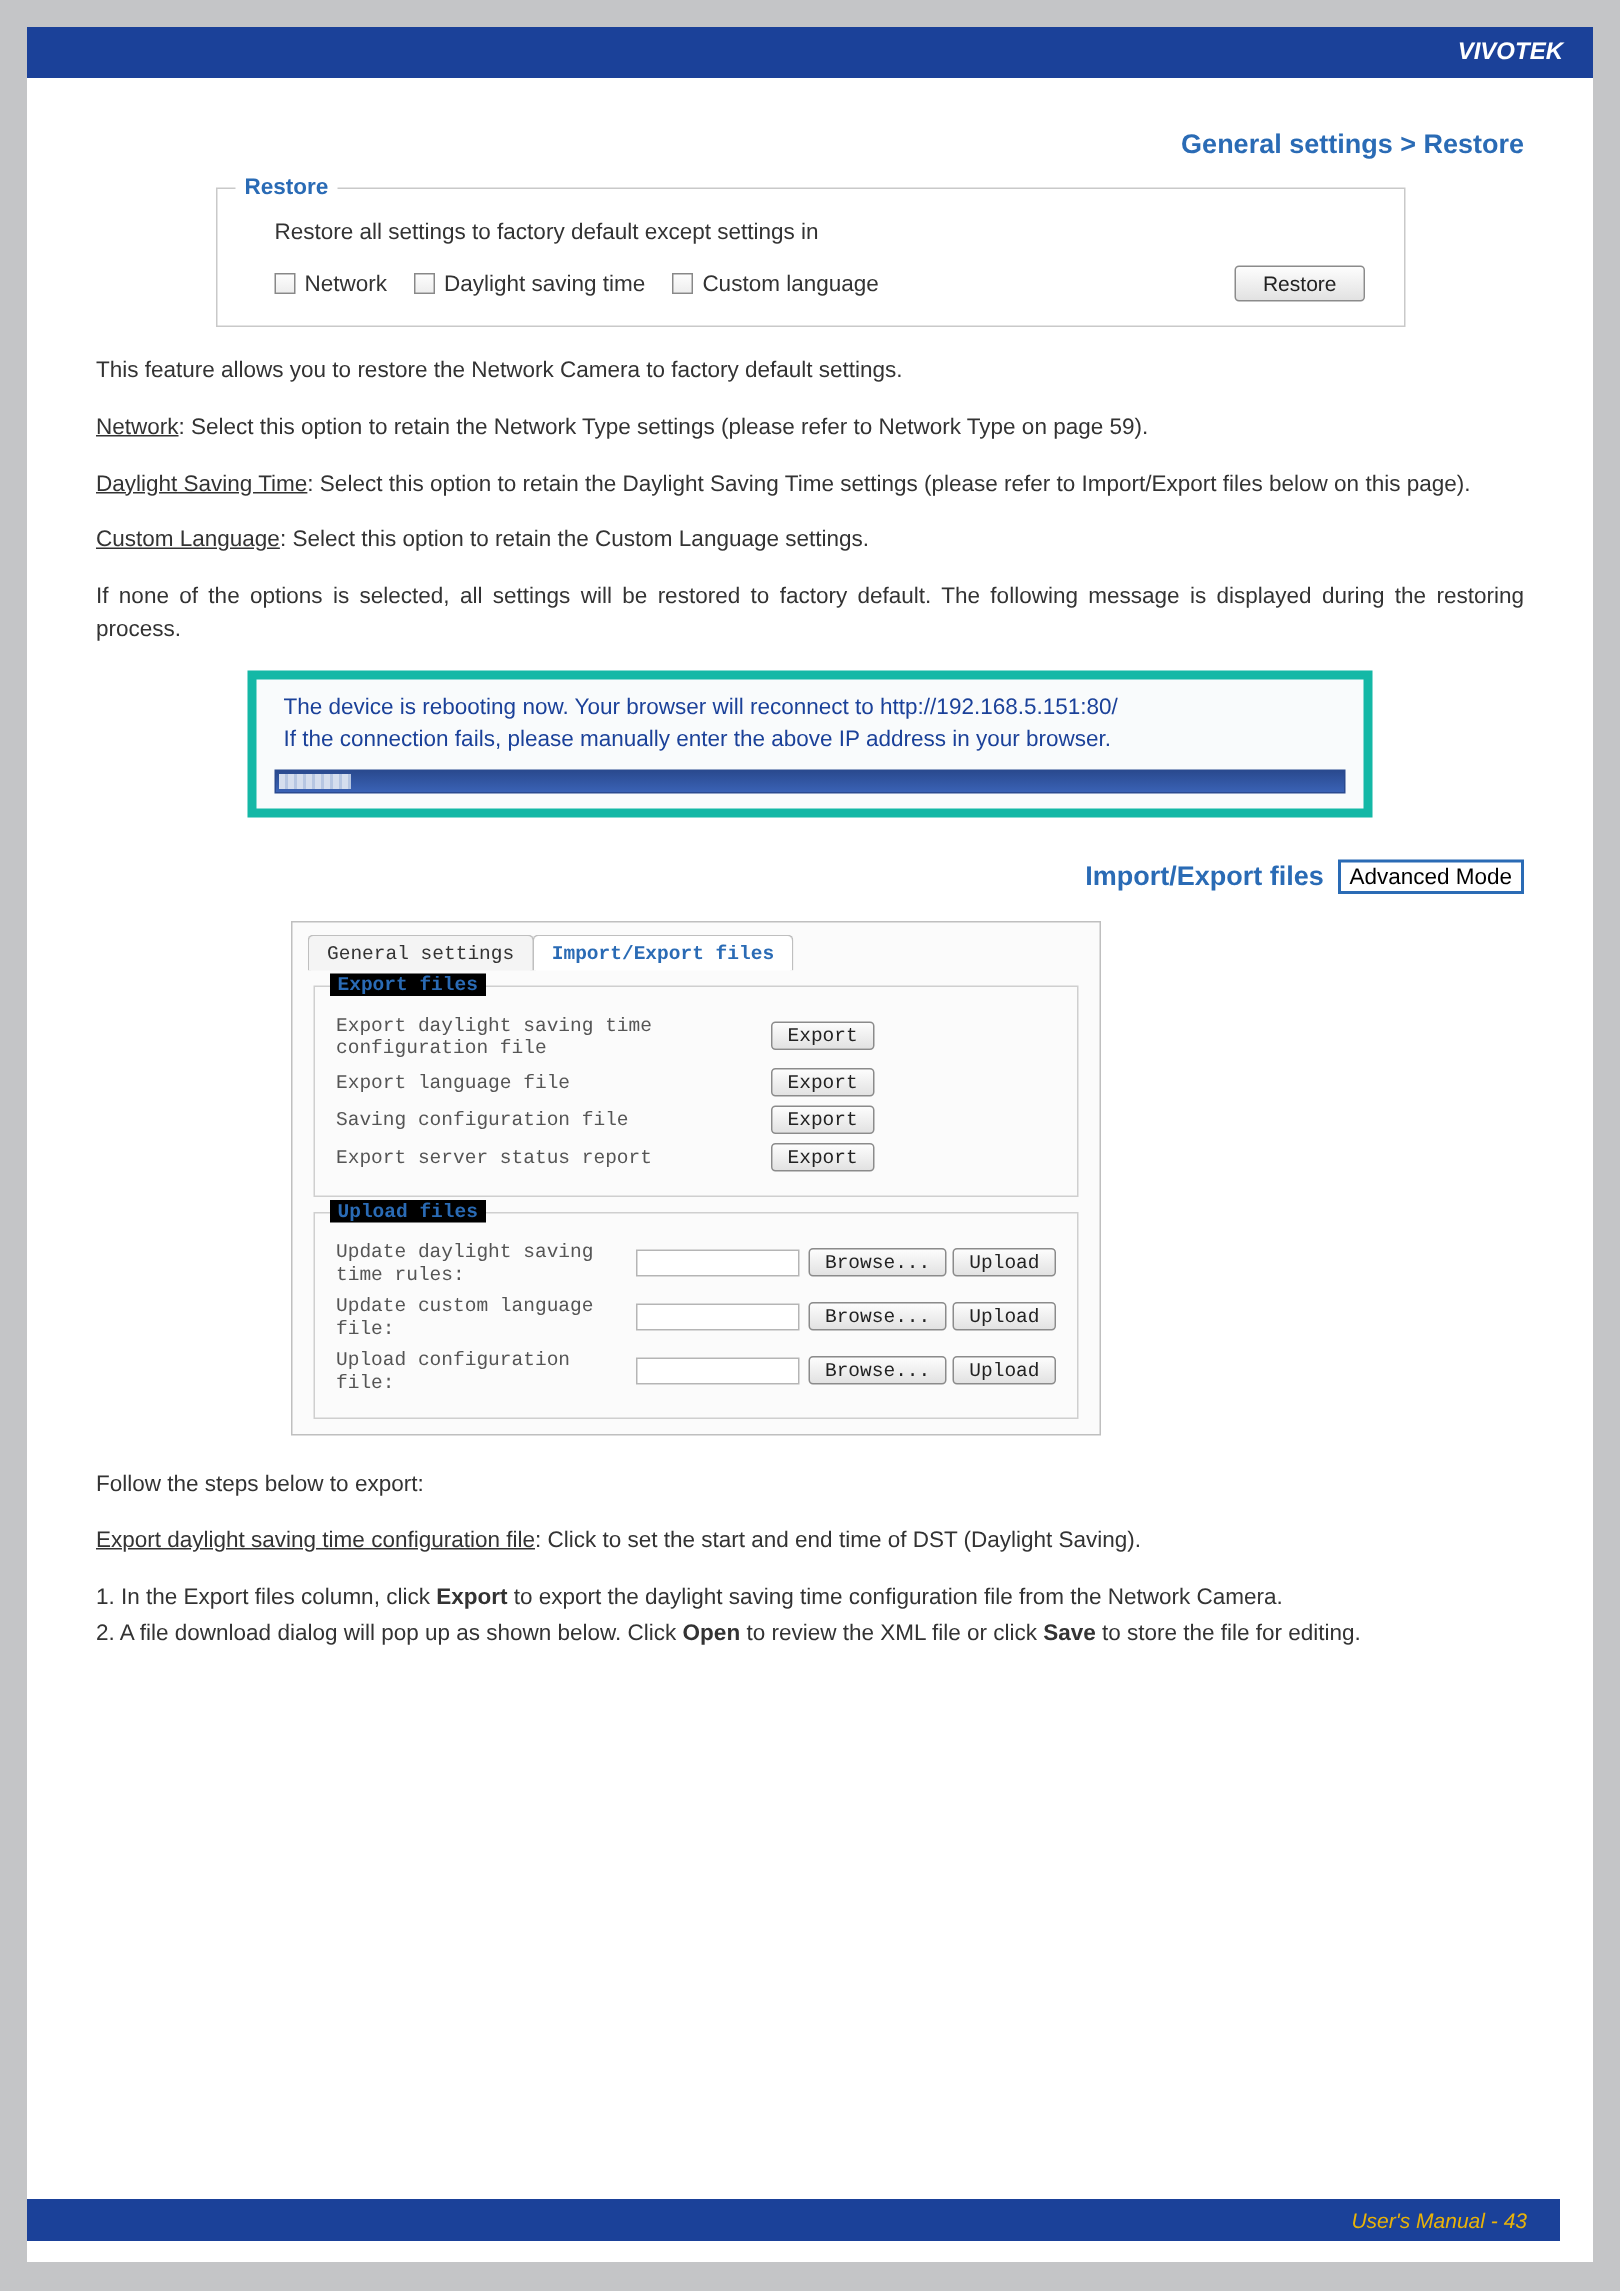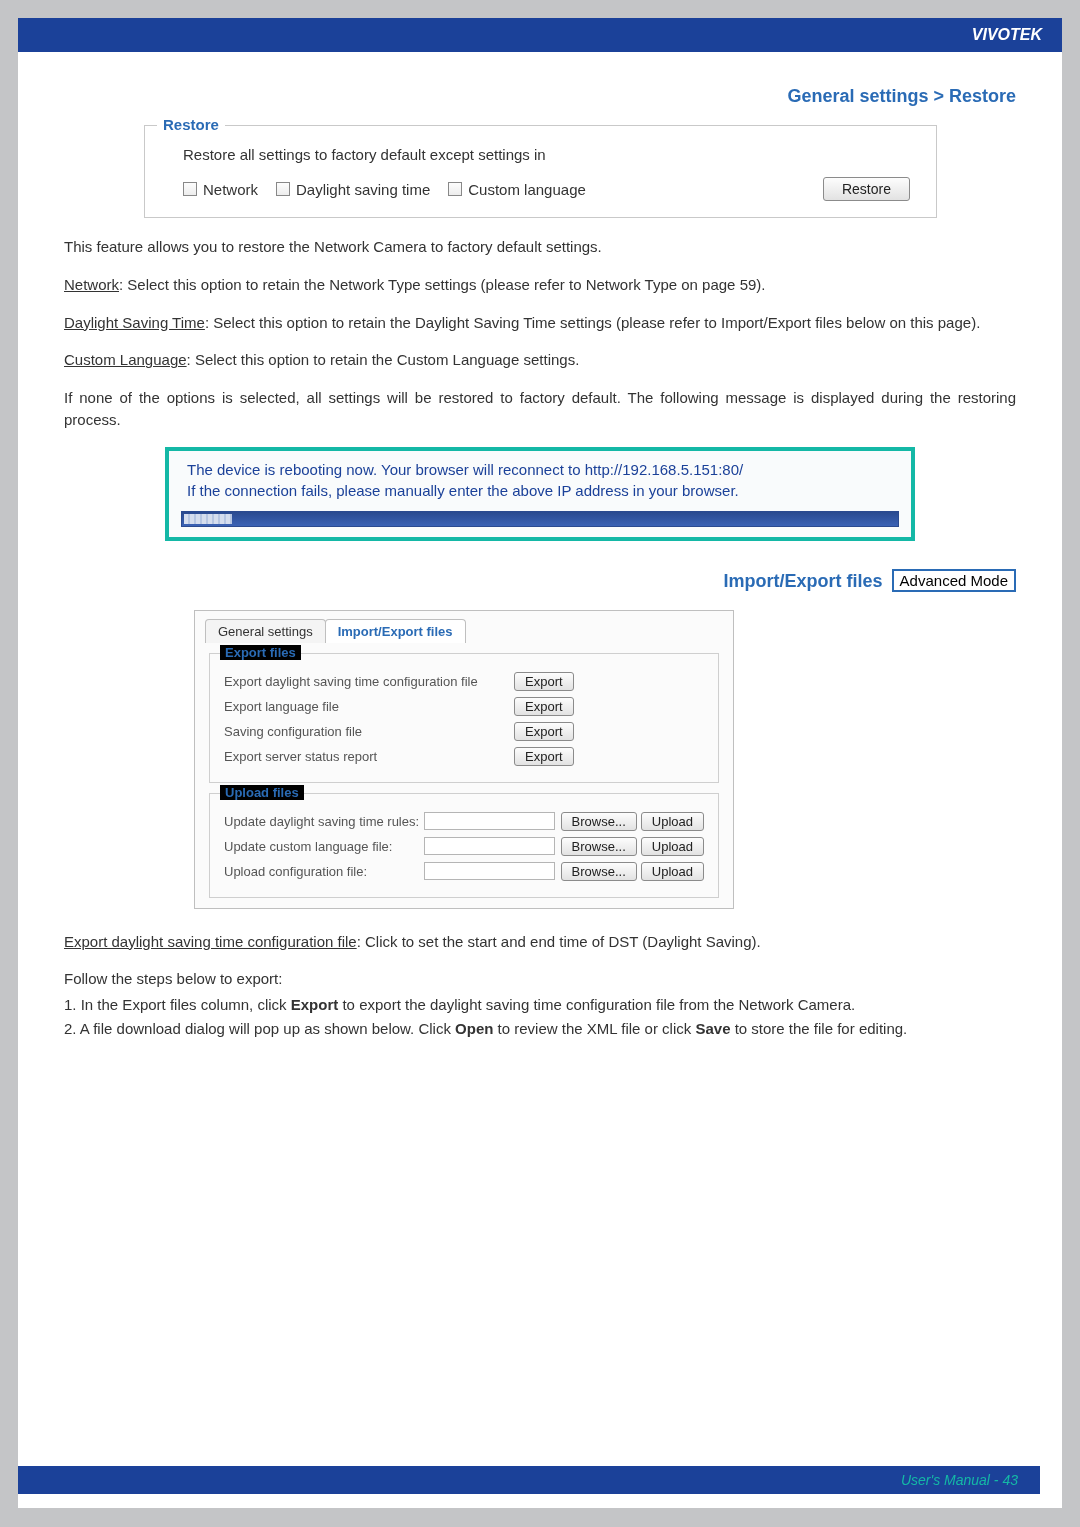--- a/index.html
+++ b/index.html
@@ -98,21 +98,21 @@
     border-radius: 3px;
     color: #222;
   }
   .btn-sm { padding: 1px 10px; font-size: 13px; }
   .restore-btn-wrap { margin-left: auto; margin-right: 8px; }
   .body-text { margin: 16px 0; line-height: 1.45; text-align: justify; }
   .body-text .u { text-decoration: underline; }
   .reboot-box {
     width: 750px;
     margin: 4px auto 28px auto;
-    border: 4px solid #14b8a6;
+    border: 6px solid #14b8a6;
     background: #f9fbfc;
     padding: 8px 0 0 0;
   }
   .reboot-box .line {
     color: #1b4199;
     font-size: 15px;
     padding: 2px 18px;
   }
   .progress {
     margin: 10px 12px 10px 12px;
@@ -126,20 +126,21 @@
     width: 48px;
     background: repeating-linear-gradient(90deg,#d5deee 0 4px,#b6c6e2 4px 6px);
   }
   .ie-panel {
     width: 540px;
     margin-left: 130px;
     border: 1px solid #bfbfbf;
     background: #fbfbfb;
     padding: 8px 10px 0 10px;
     margin-bottom: 22px;
+    font-family: Liberation Mono, monospace;
   }
   .tabs {
     display: flex;
     margin-bottom: 10px;
   }
   .tab {
     border: 1px solid #bfbfbf;
     border-bottom: none;
     padding: 4px 12px;
     font-size: 13px;
@@ -180,21 +181,21 @@
     flex: 1;
     height: 18px;
     border: 1px solid #b5b5b5;
     background: #fff;
     margin-right: 6px;
   }
   .footer {
     position: absolute;
     bottom: 14px;
     right: 22px;
-    color: #14b8a6;
+    color: #eab308;
     font-style: italic;
     font-size: 14px;
     background: #1b4199;
     left: 0;
     padding: 6px 22px 6px 0;
     text-align: right;
   }
 </style>
 </head>
 <body>
@@ -300,26 +301,26 @@
         </div>
         <div class="row">
           <span class="lbl" style="flex:0 0 200px">Upload configuration file:</span>
           <span class="input-box"></span>
           <span class="btn btn-sm">Browse...</span>
           <span class="btn btn-sm" style="margin-left:4px">Upload</span>
         </div>
       </div>
     </div>
 
+    <p class="body-text" style="margin-bottom:4px">Follow the steps below to export:</p>
+
     <p class="body-text">
       <span class="u">Export daylight saving time configuration file</span><span>: Click to set the start and end time of DST (Daylight Saving).</span>
     </p>
 
-    <p class="body-text" style="margin-bottom:4px">Follow the steps below to export:</p>
-
     <p class="body-text" style="margin:2px 0 2px 0; padding-left:14px; text-indent:-14px">
       <span>1. In the Export files column, click </span><b>Export</b><span> to export the daylight saving time configuration file from the Network Camera.</span>
     </p>
     <p class="body-text" style="margin:2px 0; padding-left:14px; text-indent:-14px">
       <span>2. A file download dialog will pop up as shown below. Click </span><b>Open</b><span> to review the XML file or click </span><b>Save</b><span> to store the file for editing.</span>
     </p>
 
   </div>
 
   <div class="footer">User's Manual - 43</div>

